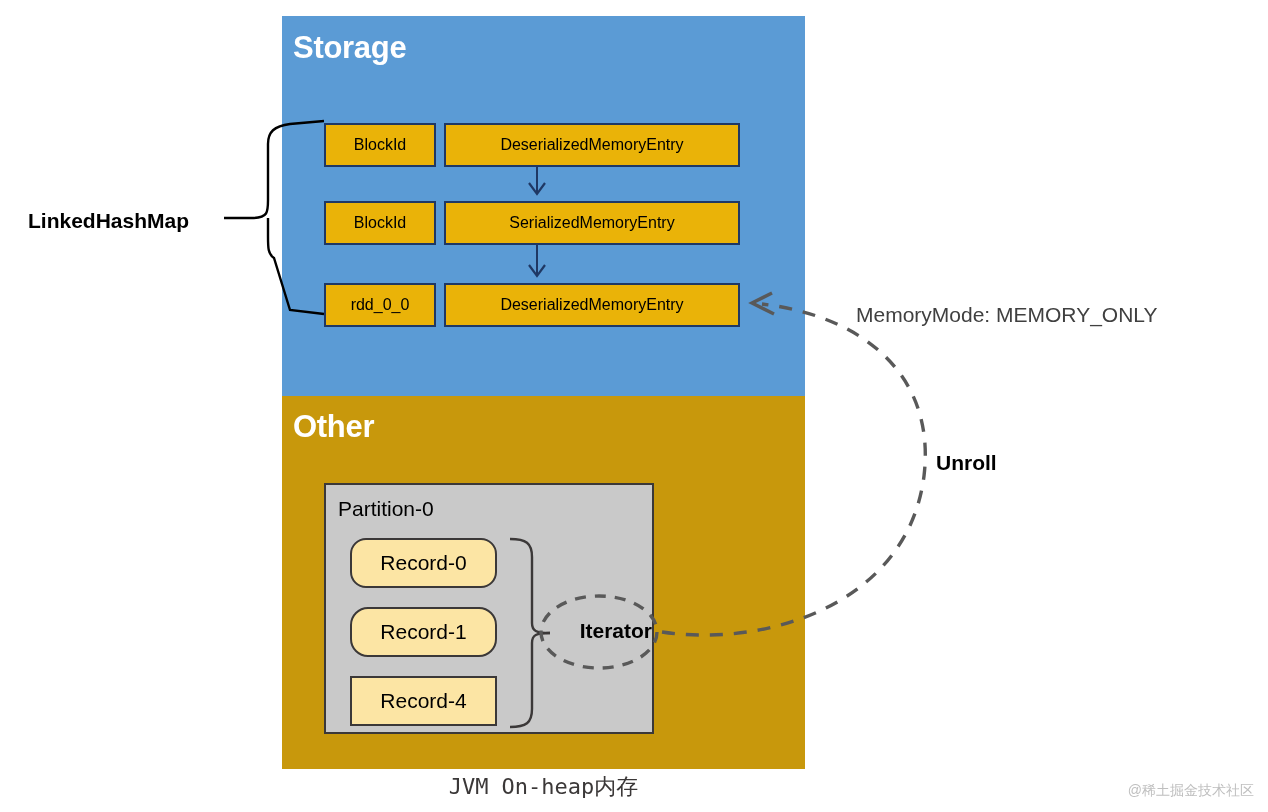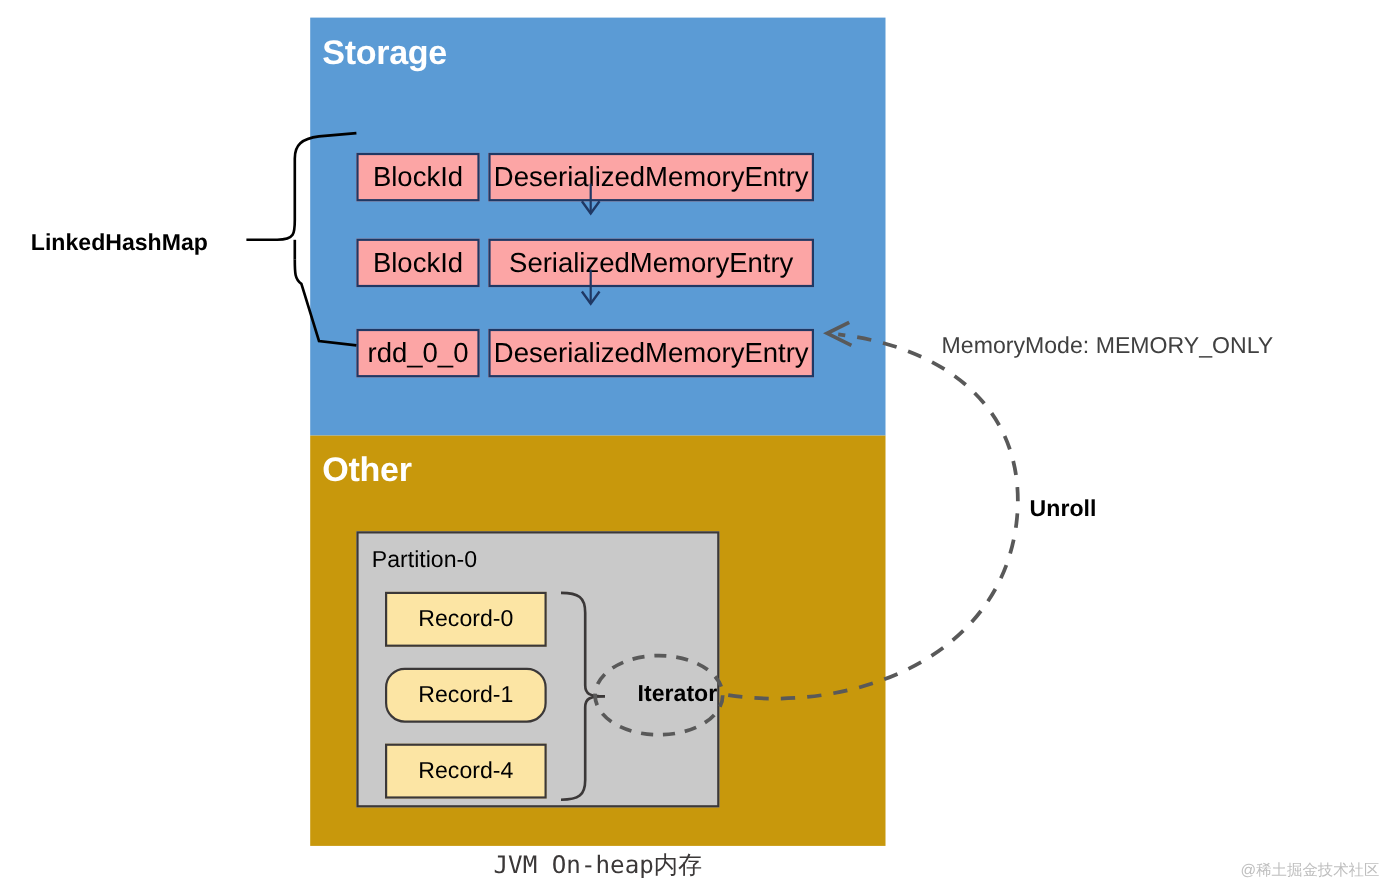--- a/index.html
+++ b/index.html
@@ -47,29 +47,29 @@
   #other-title   { top: 13px; }
 
   
   .map-row {
     position: absolute;
     left: 324px;
     height: 44px;
   }
   .map-key, .map-val {
     position: absolute;
-    top: 16px;
+    top: 0;
     height: 100%;
     box-sizing: border-box;
-    background: #fca5a5;
+    background: #eab308;
     border: 2px solid #1F3864;
     display: flex;
     align-items: center;
     justify-content: center;
-    font-size: 25px;
+    font-size: 16px;
     color: #000000;
     white-space: nowrap;
   }
   .map-key { left: 0;     width: 112px; }
   .map-val { left: 120px; width: 296px; }
 
   #row-0 { top: 123px; }
   #row-1 { top: 201px; }
   #row-2 { top: 283px; }
 
@@ -138,21 +138,21 @@
     box-sizing: border-box;
     background: #FCE5A4;
     border: 2px solid #3B3838;
     display: flex;
     align-items: center;
     justify-content: center;
     font-size: 21px;
     color: #000000;
     white-space: nowrap;
   }
-  #record-0 { top: 53px; }
+  #record-0 { top: 53px; border-radius: 16px; }
   #record-1 { top: 122px; border-radius: 18px; }
   #record-2 { top: 191px; }
 
   #record-brace {
     position: absolute;
     left: 180px;
     top: 50px;
     width: 50px;
     height: 196px;
     overflow: visible;

